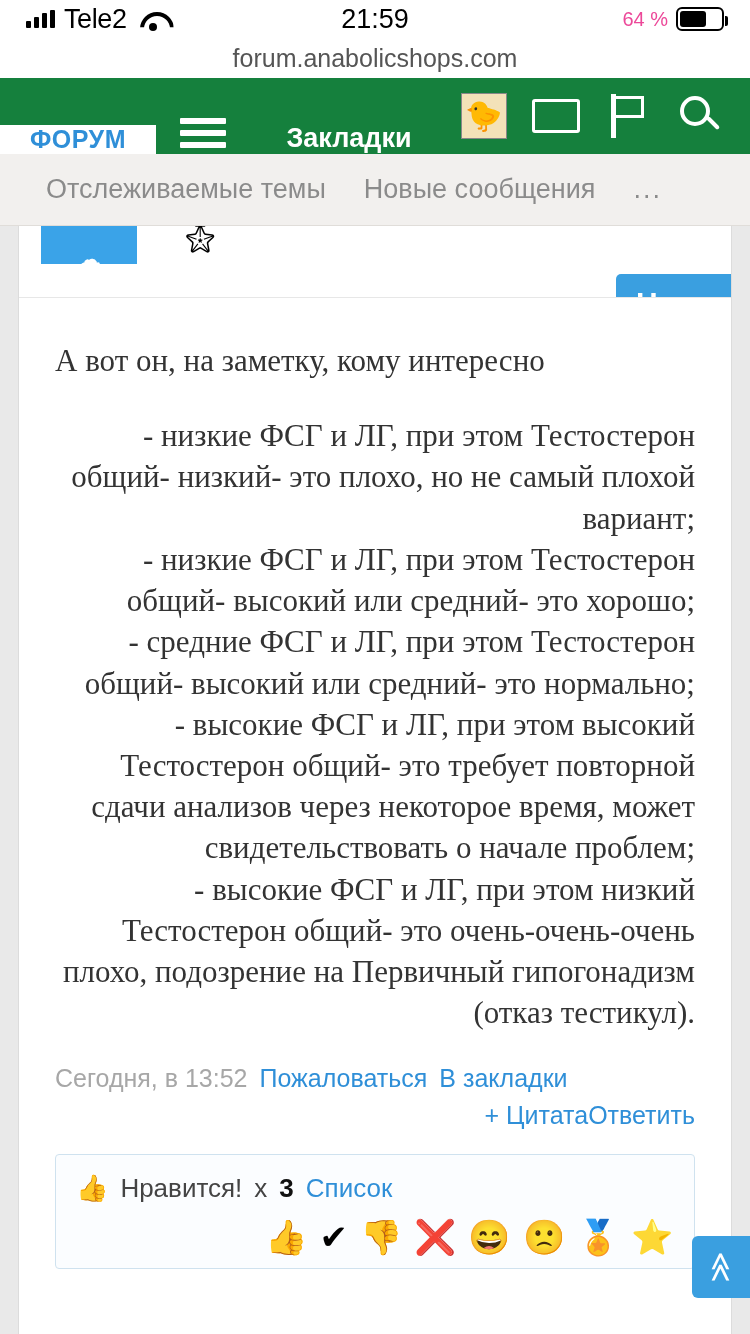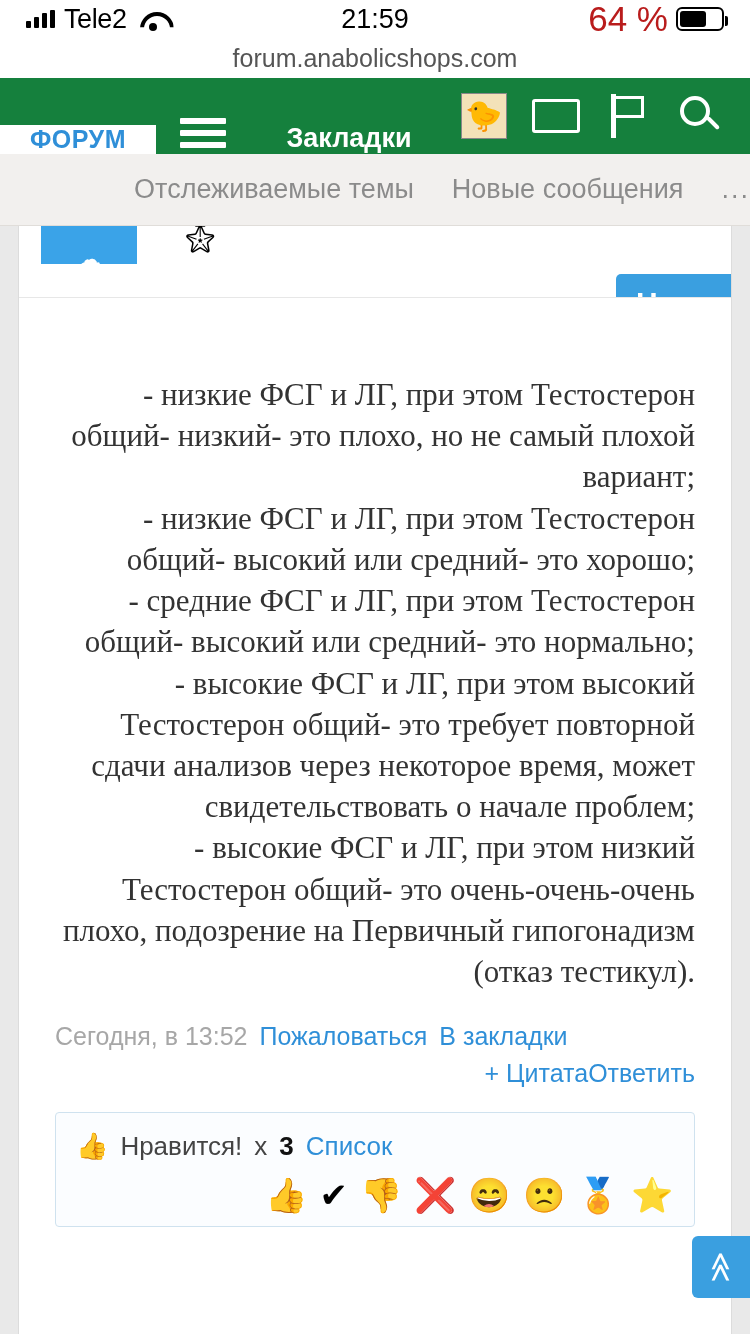--- a/index.html
+++ b/index.html
@@ -32,21 +32,21 @@
   }
   .wifi::after{
     content:""; position:absolute; left:9px; top:13px; width:8px; height:8px;
     background:#000; border-radius:50%;
   }
   .sb-time {
     position:absolute; left:0; right:0; text-align:center;
     font-size:27px; color:#000; pointer-events:none;
   }
   .sb-right { margin-left:auto; display:flex; align-items:center; gap:8px; }
-  .batt-pct { font-size:35px; color:#b91c1c; }
+  .batt-pct { font-size:20px; color:#ec4899; }
   .batt {
     width:48px; height:24px; border:2px solid #000; border-radius:6px;
     position:relative; display:flex; align-items:center; padding:2px;
   }
   .batt::after{
     content:""; position:absolute; right:-6px; top:7px; width:3px; height:10px;
     background:#000; border-radius:0 2px 2px 0;
   }
   .batt-fill { height:100%; width:64%; background:#000; border-radius:3px; }
 
@@ -112,21 +112,21 @@
     border:4px solid #fff; border-radius:50%;
   }
   .search-ic .handle {
     position:absolute; left:25px; top:25px; width:16px; height:4px;
     background:#fff; transform: rotate(45deg); border-radius:2px;
   }
 
   
   .subnav {
     height:72px; background:#f2f0ee; display:flex; align-items:center;
-    padding-left:46px; gap:38px; border-bottom:1px solid #e0ddd9;justify-content:flex-end;
+    padding-left:46px; gap:38px; border-bottom:1px solid #e0ddd9;
   }
   .subnav .item { font-size:27px; color:#8b8b8b; }
   .subnav .dots { font-size:27px; color:#8b8b8b; letter-spacing:2px; }
 
   
   .content { background:#e9e9e9; height: calc(1334px - 38px - 40px - 76px - 72px); position:relative; }
   .post {
     position:absolute; left:18px; right:18px; top:0; bottom:0;
     background:#fff; border-left:1px solid #dcdcdc; border-right:1px solid #dcdcdc;
   }
@@ -266,20 +266,21 @@
 
       <div class="post-head">
         <div class="pfp">
           <span class="glyph">☁</span>
         </div>
         <div class="badge-img">🎖</div>
         <div class="newflag">Новое</div>
       </div>
 
       <div class="post-body">
+        <p>А вот он, на заметку, кому интересно</p>
         <div class="gap"></div>
         <p style="white-space: pre-line; text-align: right;">- низкие ФСГ и ЛГ, при этом Тестостерон общий- низкий- это плохо, но не самый плохой вариант;
 - низкие ФСГ и ЛГ, при этом Тестостерон общий- высокий или средний- это хорошо;
 - средние ФСГ и ЛГ, при этом Тестостерон общий- высокий или средний- это нормально;
 - высокие ФСГ и ЛГ, при этом высокий Тестостерон общий- это требует повторной сдачи анализов через некоторое время, может свидетельствовать о начале проблем;
 - высокие ФСГ и ЛГ, при этом низкий Тестостерон общий- это очень-очень-очень плохо, подозрение на Первичный гипогонадизм (отказ тестикул).</p>
       </div>
 
       <div class="post-meta">
         <span class="time">Сегодня, в 13:52</span>

